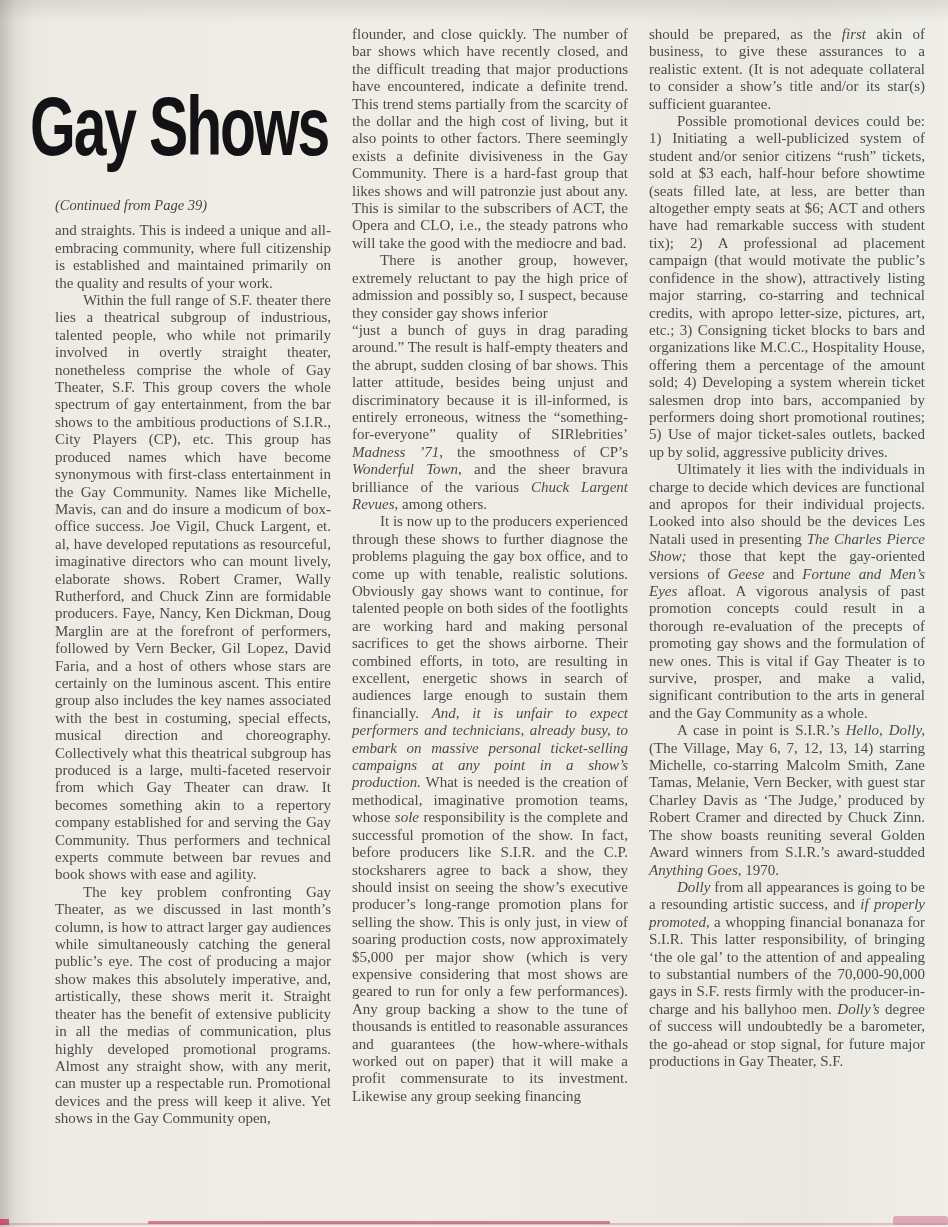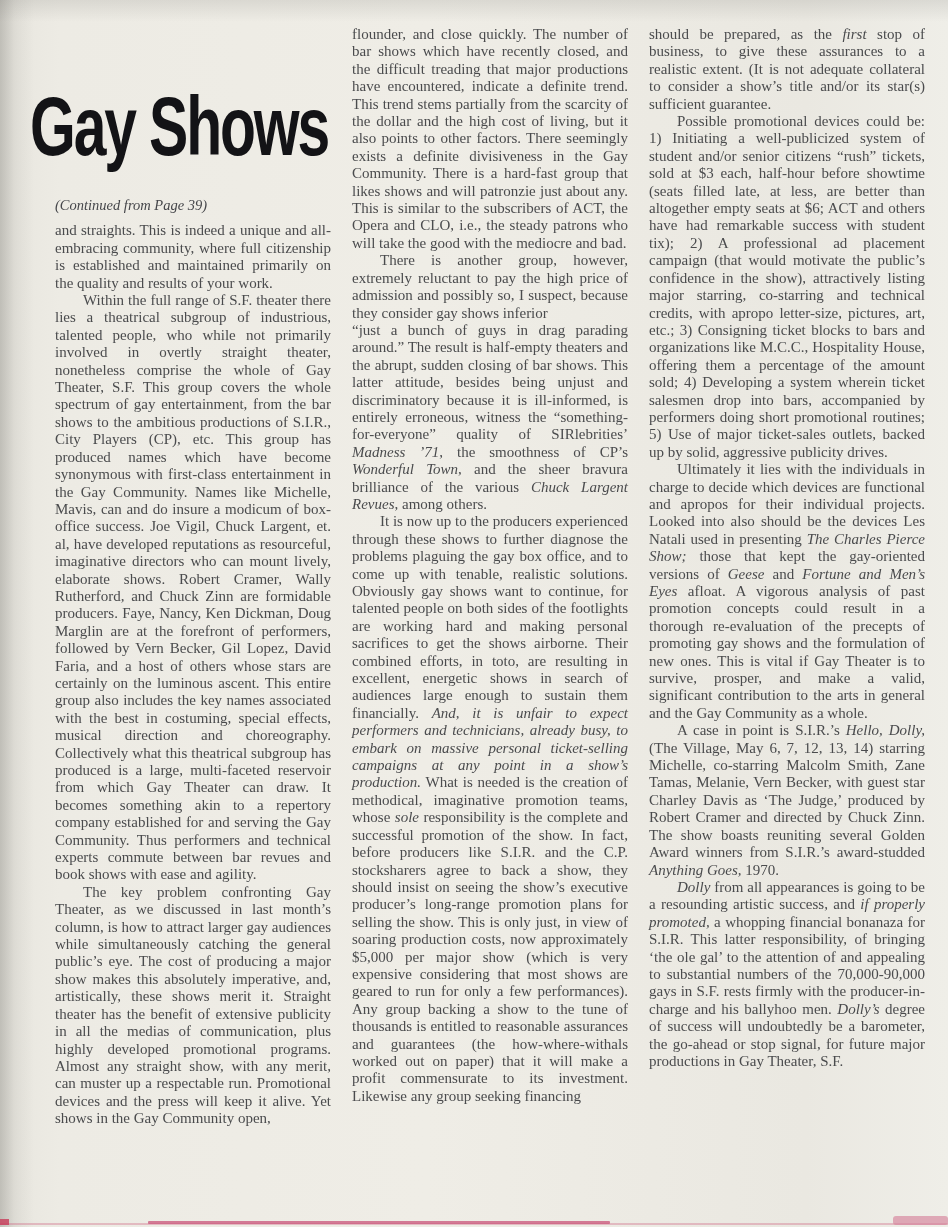--- a/index.html
+++ b/index.html
@@ -100,21 +100,21 @@
     <div class="col col-2">
       <div class="col-body">
           <p class="para"><span>flounder, and close quickly. The number of bar shows which have recently closed, and the difficult treading that major productions have encountered, indicate a definite trend. This trend stems partially from the scarcity of the dollar and the high cost of living, but it also points to other factors. There seemingly exists a definite divisiveness in the Gay Community. There is a hard-fast group that likes shows and will patronzie just about any. This is similar to the subscribers of ACT, the Opera and CLO, i.e., the steady patrons who will take the good with the mediocre and bad.</span></p>
           <p class="para indent"><span>There is another group, however, extremely reluctant to pay the high price of admission and possibly so, I suspect, because they consider gay shows inferior</span></p>
           <p class="para"><span>“just a bunch of guys in drag parading around.” The result is half-empty theaters and the abrupt, sudden closing of bar shows. This latter attitude, besides being unjust and discriminatory because it is ill-informed, is entirely erroneous, witness the “something-for-everyone” quality of SIRlebrities’ </span><span class="it">Madness ’71</span><span>, the smoothness of CP’s </span><span class="it">Wonderful Town</span><span>, and the sheer bravura brilliance of the various </span><span class="it">Chuck Largent Revues</span><span>, among others.</span></p>
           <p class="para indent"><span>It is now up to the producers experienced through these shows to further diagnose the problems plaguing the gay box office, and to come up with tenable, realistic solutions. Obviously gay shows want to continue, for talented people on both sides of the footlights are working hard and making personal sacrifices to get the shows airborne. Their combined efforts, in toto, are resulting in excellent, energetic shows in search of audiences large enough to sustain them financially. </span><span class="it">And, it is unfair to expect performers and technicians, already busy, to embark on massive personal ticket-selling campaigns at any point in a show’s production.</span><span> What is needed is the creation of methodical, imaginative promotion teams, whose </span><span class="it">sole</span><span> responsibility is the complete and successful promotion of the show. In fact, before producers like S.I.R. and the C.P. stocksharers agree to back a show, they should insist on seeing the show’s executive producer’s long-range promotion plans for selling the show. This is only just, in view of soaring production costs, now approximately $5,000 per major show (which is very expensive considering that most shows are geared to run for only a few performances). Any group backing a show to the tune of thousands is entitled to reasonable assurances and guarantees (the how-where-withals worked out on paper) that it will make a profit commensurate to its investment. Likewise any group seeking financing</span></p>
         </div>
     </div>
     <div class="col col-3">
       <div class="col-body">
-          <p class="para"><span>should be prepared, as the </span><span class="it">first</span><span> stop of business, to give these assurances to a realistic extent. (It is not adequate collateral to consider a show’s title and/or its star(s) sufficient guarantee.</span></p>
+          <p class="para"><span>should be prepared, as the </span><span class="it">first</span><span> akin of business, to give these assurances to a realistic extent. (It is not adequate collateral to consider a show’s title and/or its star(s) sufficient guarantee.</span></p>
           <p class="para indent"><span>Possible promotional devices could be: 1) Initiating a well-publicized system of student and/or senior citizens “rush” tickets, sold at $3 each, half-hour before showtime (seats filled late, at less, are better than altogether empty seats at $6; ACT and others have had remarkable success with student tix); 2) A professional ad placement campaign (that would motivate the public’s confidence in the show), attractively listing major starring, co-starring and technical credits, with apropo letter-size, pictures, art, etc.; 3) Consigning ticket blocks to bars and organizations like M.C.C., Hospitality House, offering them a percentage of the amount sold; 4) Developing a system wherein ticket salesmen drop into bars, accompanied by performers doing short promotional routines; 5) Use of major ticket-sales outlets, backed up by solid, aggressive publicity drives.</span></p>
           <p class="para indent"><span>Ultimately it lies with the individuals in charge to decide which devices are functional and apropos for their individual projects. Looked into also should be the devices Les Natali used in presenting </span><span class="it">The Charles Pierce Show;</span><span> those that kept the gay-oriented versions of </span><span class="it">Geese</span><span> and </span><span class="it">Fortune and Men’s Eyes</span><span> afloat. A vigorous analysis of past promotion concepts could result in a thorough re-evaluation of the precepts of promoting gay shows and the formulation of new ones. This is vital if Gay Theater is to survive, prosper, and make a valid, significant contribution to the arts in general and the Gay Community as a whole.</span></p>
           <p class="para indent"><span>A case in point is S.I.R.’s </span><span class="it">Hello, Dolly,</span><span> (The Village, May 6, 7, 12, 13, 14) starring Michelle, co-starring Malcolm Smith, Zane Tamas, Melanie, Vern Becker, with guest star Charley Davis as ‘The Judge,’ produced by Robert Cramer and directed by Chuck Zinn. The show boasts reuniting several Golden Award winners from S.I.R.’s award-studded </span><span class="it">Anything Goes,</span><span> 1970.</span></p>
           <p class="para indent"><span class="it">Dolly</span><span> from all appearances is going to be a resounding artistic success, and </span><span class="it">if properly promoted,</span><span> a whopping financial bonanaza for S.I.R. This latter responsibility, of bringing ‘the ole gal’ to the attention of and appealing to substantial numbers of the 70,000-90,000 gays in S.F. rests firmly with the producer-in-charge and his ballyhoo men. </span><span class="it">Dolly’s</span><span> degree of success will undoubtedly be a barometer, the go-ahead or stop signal, for future major productions in Gay Theater, S.F.</span></p>
         </div>
     </div>
   </div>
 
   <div class="footer">
     <span class="footer-left">APRIL 1972</span>

